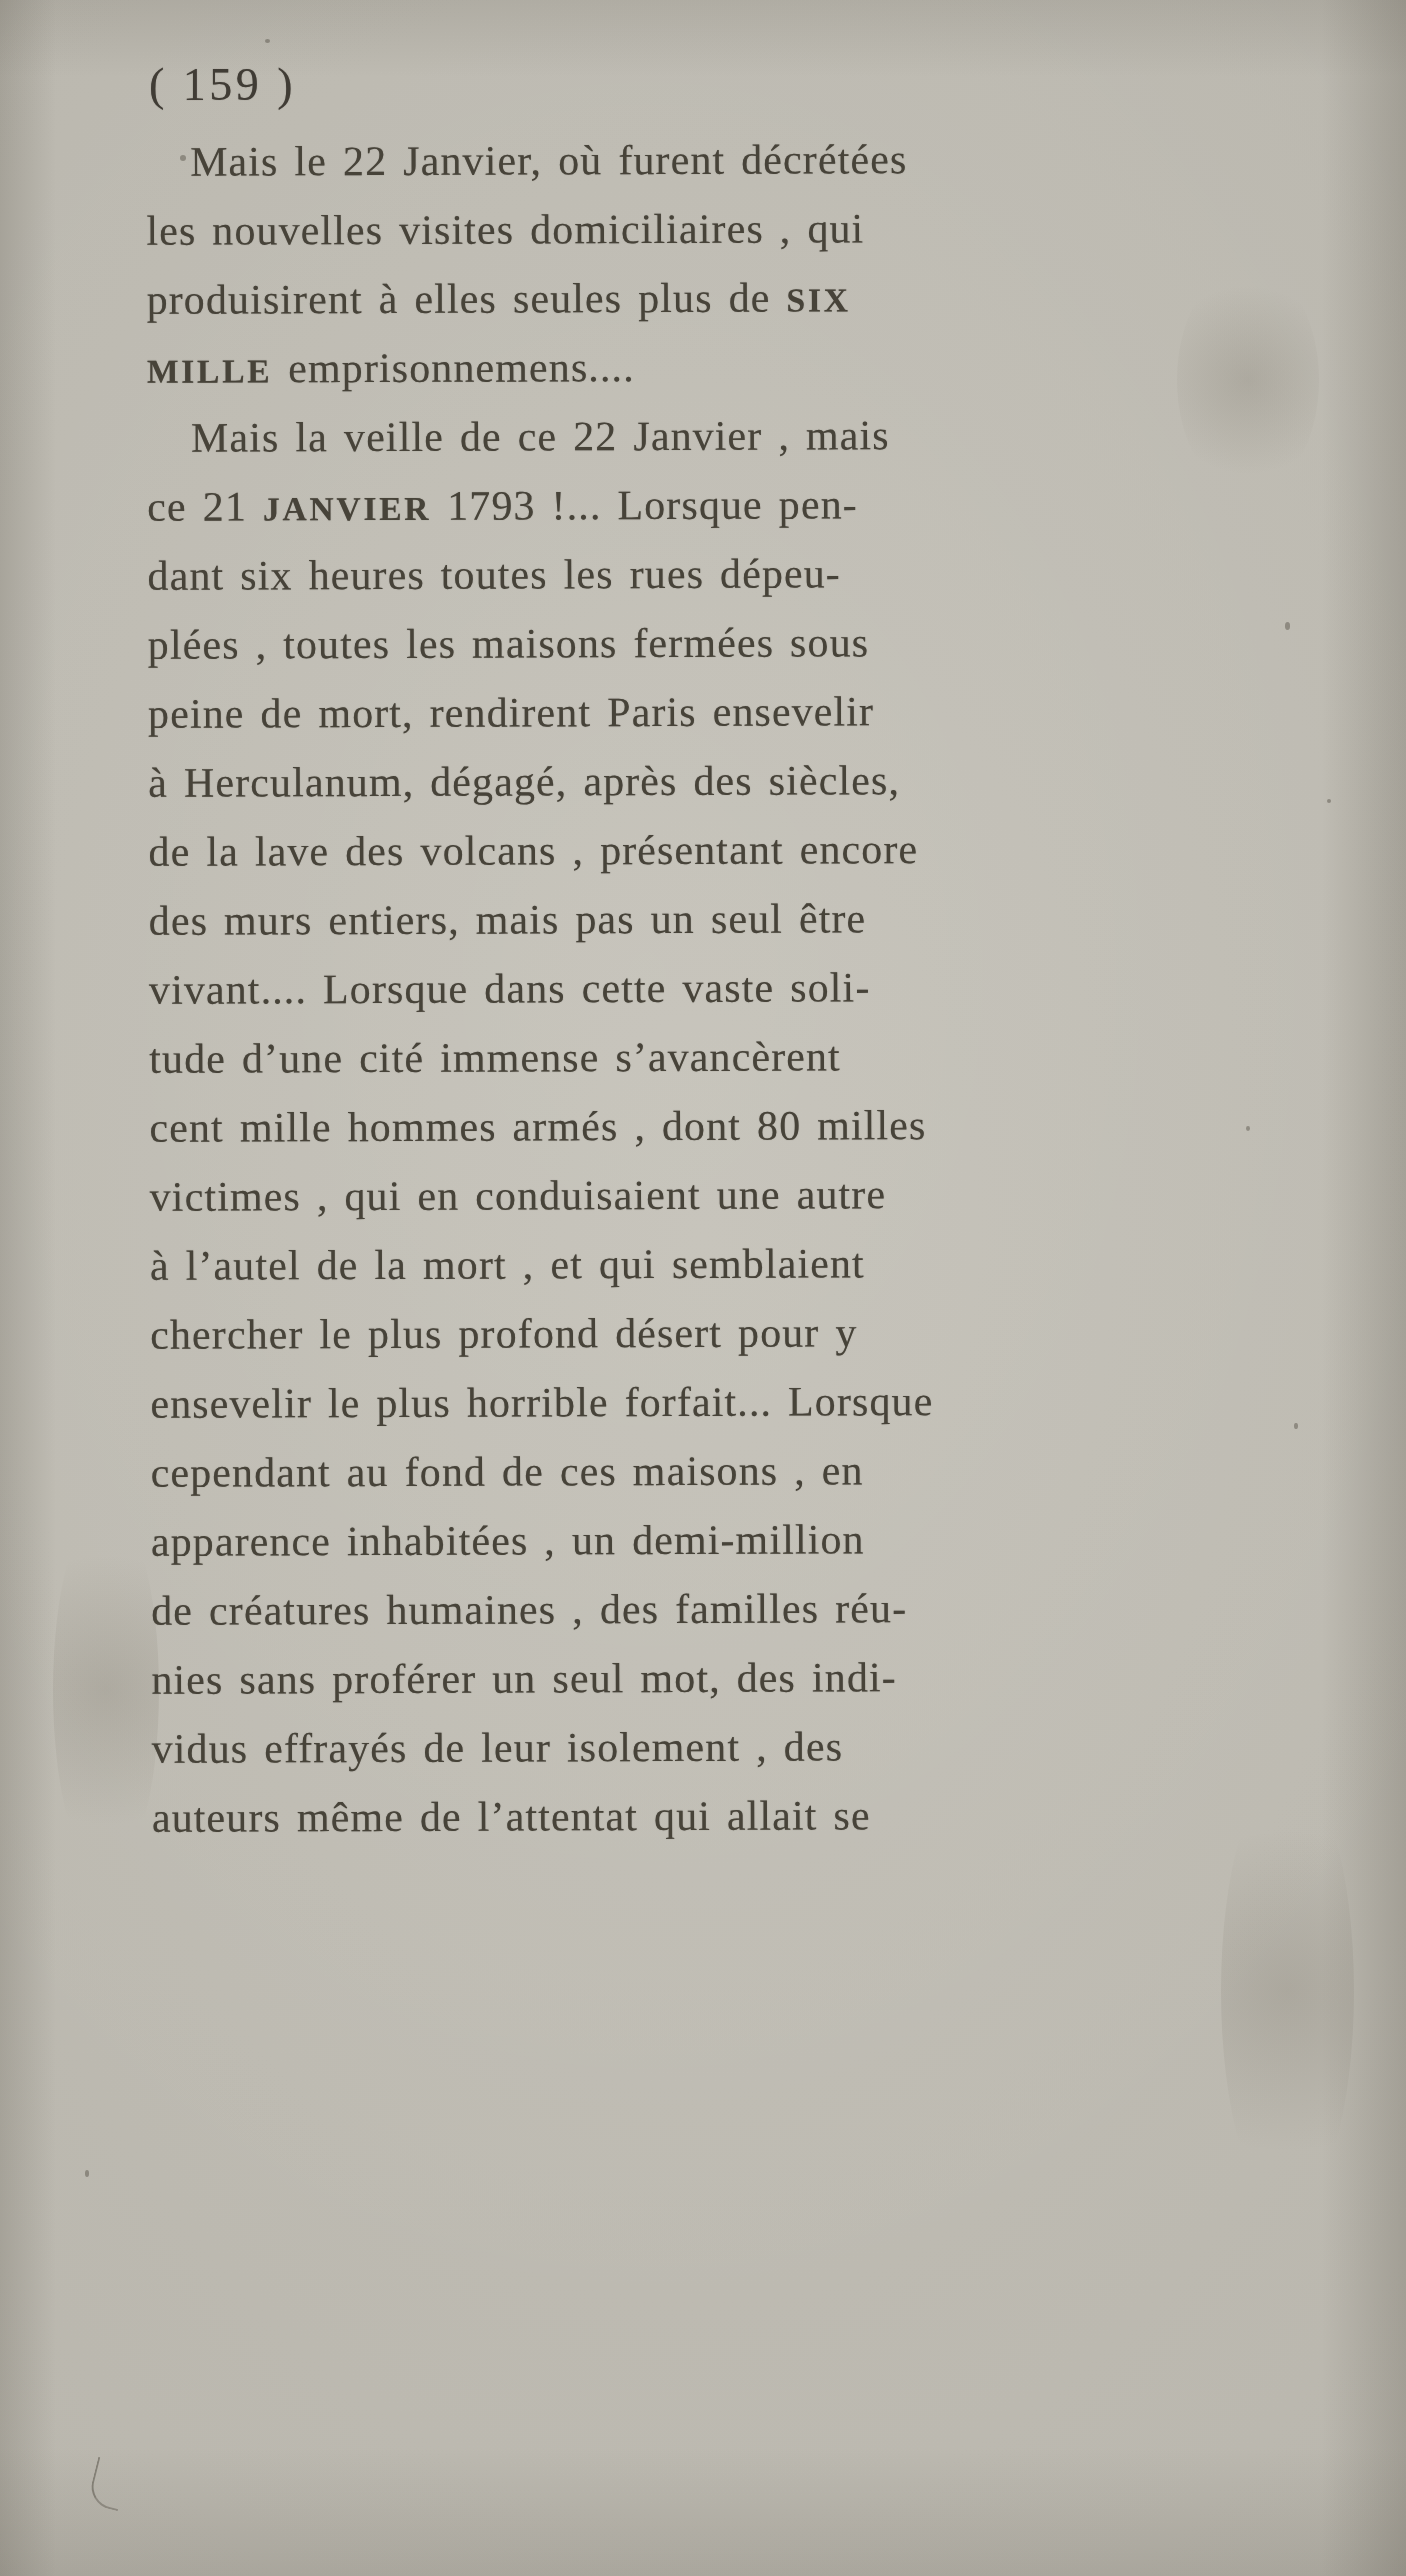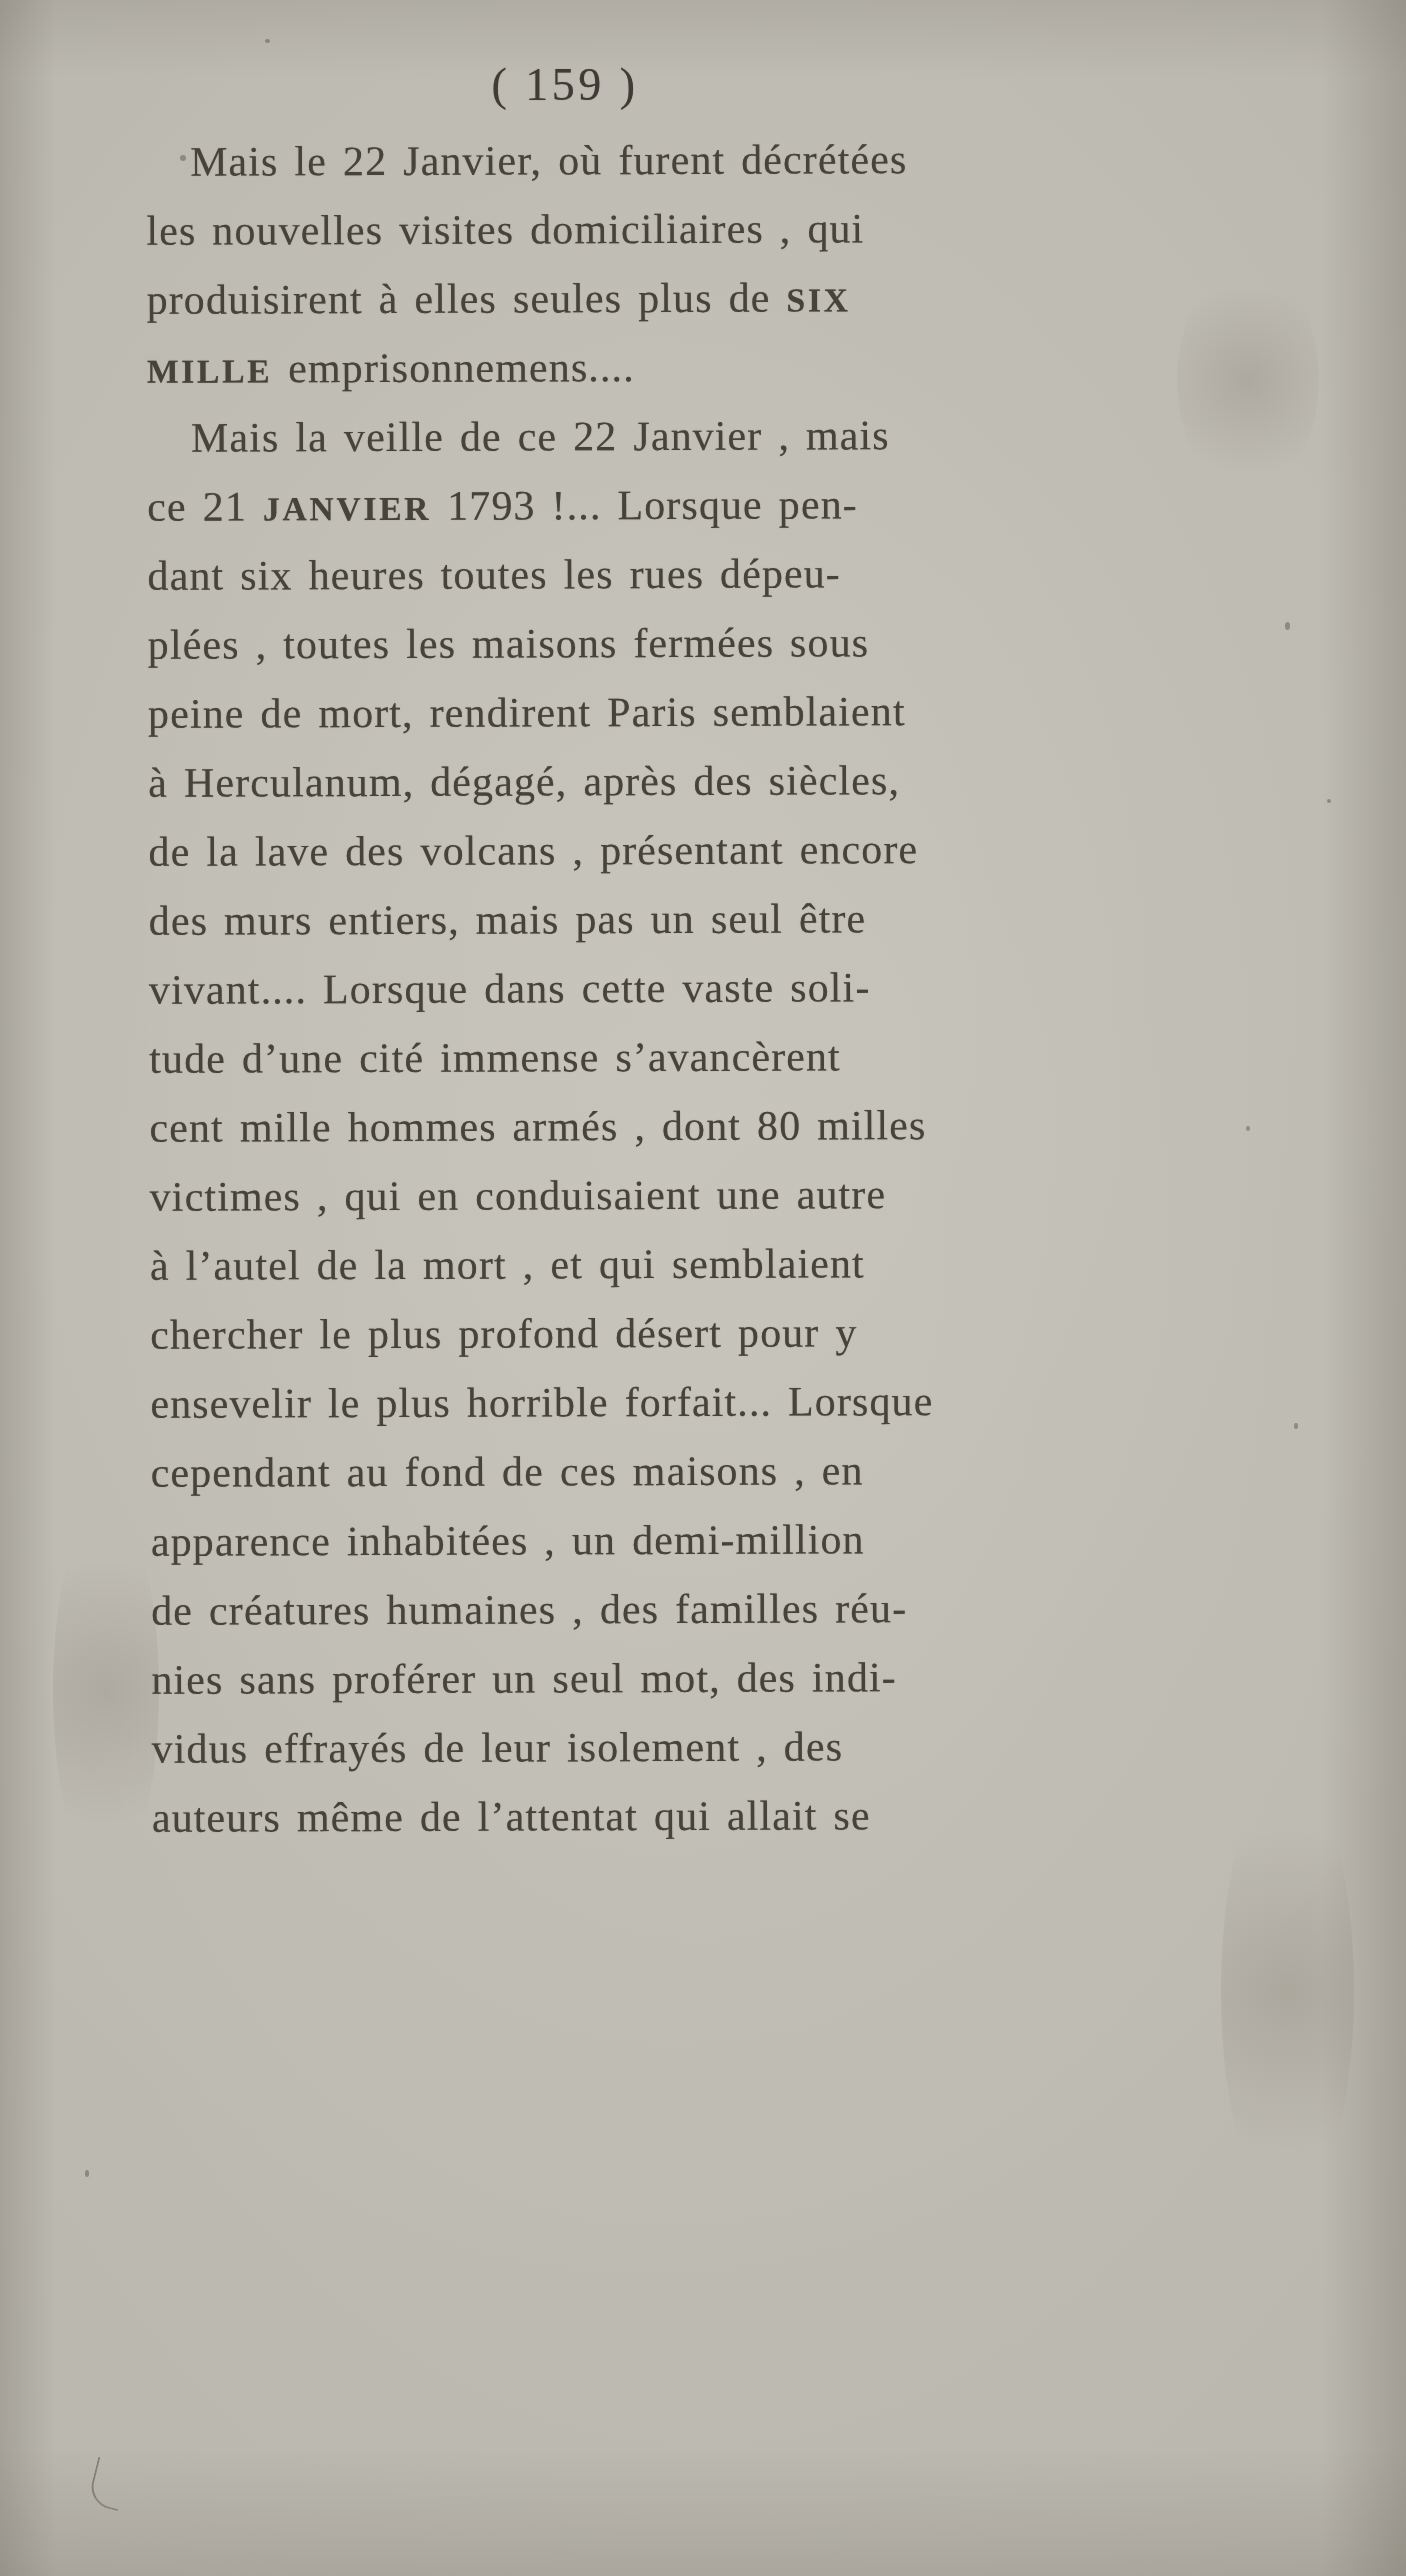--- a/index.html
+++ b/index.html
@@ -44,21 +44,20 @@
     border-left: 2.7px solid rgba(70,64,54,0.45);
     border-bottom: 2.7px solid rgba(70,64,54,0.35);
     border-radius: 0 0 0 23px;
     transform: rotate(14deg);
   }
   .page-number {
     position: absolute;
     left: 149px;
     top: 58px;
     width: 832px;
-    text-align: center;
     font-size: 46px;
     letter-spacing: 3.5px;
     color: #403c35;
     text-shadow: 0 0 0.9px rgba(64,60,53,0.55);
   }
   .text-block {
     position: absolute;
     left: 149px;
     top: 126px;
     width: 1053px;
@@ -105,21 +104,21 @@
 <div class="page-number">( 159 )</div>
 <div class="text-block">
     <div class="line indent"><span class="">Mais </span><span class="it">le 22 Janvier</span><span class="">, où furent décrétées</span></div>
     <div class="line"><span class="">les nouvelles visites domiciliaires , qui</span></div>
     <div class="line"><span class="">produisirent à elles seules plus de </span><span class="sc">SIX</span></div>
     <div class="line"><span class="sc">MILLE</span><span class=""> emprisonnemens....</span></div>
     <div class="line indent"><span class="">Mais la veille de ce 22 Janvier , mais</span></div>
     <div class="line"><span class="">ce 21 </span><span class="sc">JANVIER</span><span class=""> 1793 !... Lorsque pen-</span></div>
     <div class="line"><span class="">dant six heures toutes les rues dépeu-</span></div>
     <div class="line"><span class="">plées , toutes les maisons fermées sous</span></div>
-    <div class="line"><span class="">peine de mort, rendirent </span><span class="it">Paris</span><span class=""> semblaient</span></div>
+    <div class="line"><span class="">peine de mort, rendirent </span><span class="it">Paris</span><span class=""> ensevelir</span></div>
     <div class="line"><span class="">à </span><span class="it">Herculanum</span><span class="">, dégagé, après des siècles,</span></div>
     <div class="line"><span class="">de la lave des volcans , présentant encore</span></div>
     <div class="line"><span class="">des murs entiers, mais pas un seul être</span></div>
     <div class="line"><span class="">vivant.... Lorsque dans cette vaste soli-</span></div>
     <div class="line"><span class="">tude d’une cité immense s’avancèrent</span></div>
     <div class="line"><span class="">cent mille hommes armés , dont 80 milles</span></div>
     <div class="line"><span class="">victimes , qui en conduisaient une autre</span></div>
     <div class="line"><span class="">à l’autel de la mort , et qui semblaient</span></div>
     <div class="line"><span class="">chercher le plus profond désert pour y</span></div>
     <div class="line"><span class="">ensevelir le plus horrible forfait... Lorsque</span></div>

